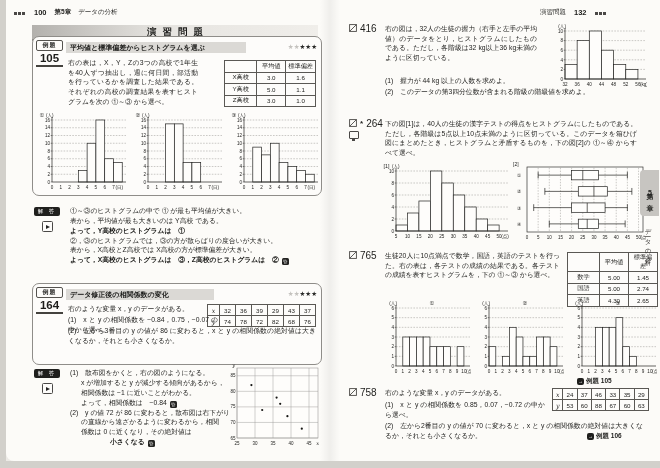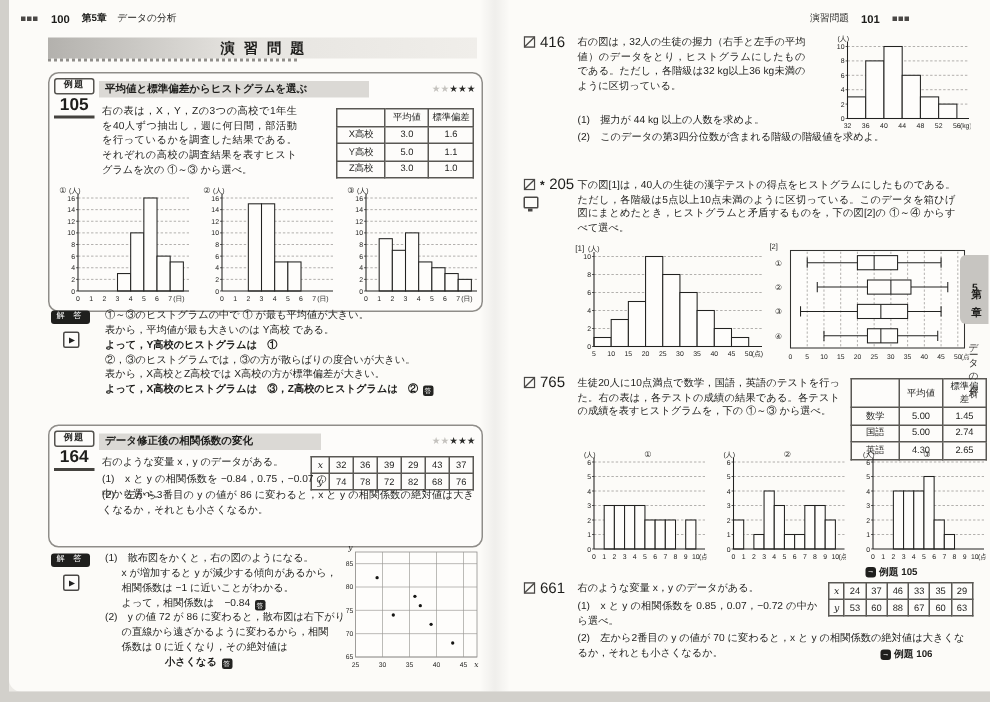--- a/index.html
+++ b/index.html
@@ -59,21 +59,21 @@
   <span><i class="sq"></i><i class="sq"></i><i class="sq"></i></span>
   <span class="pnum">100</span>
   <span class="chap">第5章</span>
   <span>データの分析</span>
 </div>
 
 <div class="ab banner">
   <span class="banner-text">演習問題</span>
 </div>
 
-<div class="card" style="left:32px;top:48px;width:288px;height:158px">
+<div class="card" style="left:32px;top:36px;width:288px;height:158px">
   <div class="ab ex-badge" style="left:3px;top:3px">
     <div class="ex-badge-label">例題</div>
     <div class="ex-badge-num">105</div>
   </div>
   <div class="ab ex-title" style="left:33px;top:5px;width:172px">平均値と標準偏差からヒストグラムを選ぶ</div>
   <div class="ab stars" style="right:4px;top:6px">
     <span class="star-dim">★★</span><span class="star-lit">★★★</span>
   </div>
   <div class="ab txt" style="left:35px;top:21px;width:130px">右の表は，X，Y，Zの3つの高校で1年生を40人ずつ抽出し，週に何日間，部活動を行っているかを調査した結果である。それぞれの高校の調査結果を表すヒストグラムを次の ①～③ から選べ。</div>
   <table class="ab stat-table" style="right:5px;top:23px">
@@ -333,21 +333,21 @@
       <circle cx="52.6" cy="35.55555555555556" r="1.1" fill="#161614"></circle>
       <circle cx="63.4" cy="54.22222222222222" r="1.1" fill="#161614"></circle>
       <circle cx="27.4" cy="23.11111111111111" r="1.1" fill="#161614"></circle>
       <circle cx="77.8" cy="66.66666666666667" r="1.1" fill="#161614"></circle>
       <circle cx="56.2" cy="41.77777777777777" r="1.1" fill="#161614"></circle>
     </svg>
 </div>
 
 <div class="ab hdr" style="left:540px;top:8px">
   <span>演習問題</span>
-  <span class="pnum">101</span>
+  <span class="pnum">132</span>
   <span><i class="sq"></i><i class="sq"></i><i class="sq"></i></span>
 </div>
 
 <div class="ab" style="left:349px;top:24px;width:300px">
   <div class="prob-head">
     <svg width="8" height="8" viewBox="0 0 8 8">
         <rect x="0.6" y="0.6" width="6.8" height="6.8" fill="none" stroke="#4a4846" stroke-width="0.9"></rect>
         <line x1="0.6" y1="7.4" x2="7.4" y2="0.6" stroke="#4a4846" stroke-width="0.9"></line>
       </svg>
     <span class="prob-num">416</span>
@@ -393,21 +393,21 @@
     </svg>
 </div>
 
 <div class="ab" style="left:349px;top:119px;width:300px">
   <div class="prob-head">
     <svg width="8" height="8" viewBox="0 0 8 8">
         <rect x="0.6" y="0.6" width="6.8" height="6.8" fill="none" stroke="#4a4846" stroke-width="0.9"></rect>
         <line x1="0.6" y1="7.4" x2="7.4" y2="0.6" stroke="#4a4846" stroke-width="0.9"></line>
       </svg>
     <span class="prob-star">*</span>
-      <span class="prob-num">205</span>
+      <span class="prob-num">264</span>
   </div>
   <div class="digital-icon"></div>
   <div class="ab txt" style="left:36px;top:0;width:252px">下の図[1]は，40人の生徒の漢字テストの得点をヒストグラムにしたものである。ただし，各階級は5点以上10点未満のように区切っている。このデータを箱ひげ図にまとめたとき，ヒストグラムと矛盾するものを，下の図[2]の ①～④ からすべて選べ。</div>
   <svg class="ab" style="left:34px;top:43px" width="126" height="78" viewBox="0 0 126 78">
       <line x1="13" y1="57" x2="125" y2="57" stroke="#8d8b87" stroke-width="0.45" stroke-dasharray="1.6 1.3"></line>
       <line x1="13" y1="45" x2="125" y2="45" stroke="#8d8b87" stroke-width="0.45" stroke-dasharray="1.6 1.3"></line>
       <line x1="13" y1="33" x2="125" y2="33" stroke="#8d8b87" stroke-width="0.45" stroke-dasharray="1.6 1.3"></line>
       <line x1="13" y1="21" x2="125" y2="21" stroke="#8d8b87" stroke-width="0.45" stroke-dasharray="1.6 1.3"></line>
       <line x1="13" y1="9" x2="125" y2="9" stroke="#8d8b87" stroke-width="0.45" stroke-dasharray="1.6 1.3"></line>
       <rect x="13" y="63" width="11.458333333333334" height="6" fill="#fefdfb" stroke="#222220" stroke-width="0.7"></rect>
@@ -680,21 +680,21 @@
     <span>例題 105</span>
   </div>
 </div>
 
 <div class="ab" style="left:349px;top:388px;width:300px">
   <div class="prob-head">
     <svg width="8" height="8" viewBox="0 0 8 8">
         <rect x="0.6" y="0.6" width="6.8" height="6.8" fill="none" stroke="#4a4846" stroke-width="0.9"></rect>
         <line x1="0.6" y1="7.4" x2="7.4" y2="0.6" stroke="#4a4846" stroke-width="0.9"></line>
       </svg>
-    <span class="prob-num">661</span>
+    <span class="prob-num">758</span>
   </div>
   <div class="ab txt" style="left:36px;top:0;width:165px">右のような変量 x，y のデータがある。</div>
   <table class="ab xy-table" style="left:203px;top:0">
     <tbody>
         <tr>
       <td class="vh">x</td>
       <td>24</td>
       <td>37</td>
       <td>46</td>
       <td>33</td>

